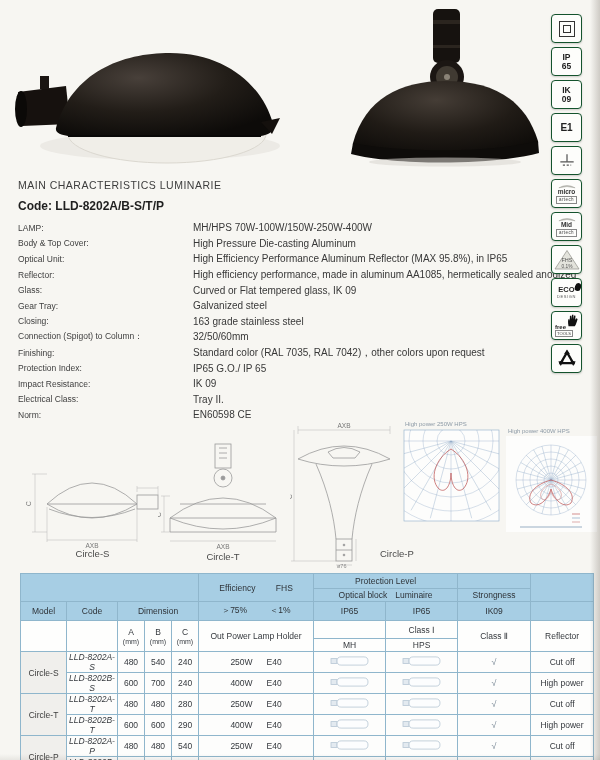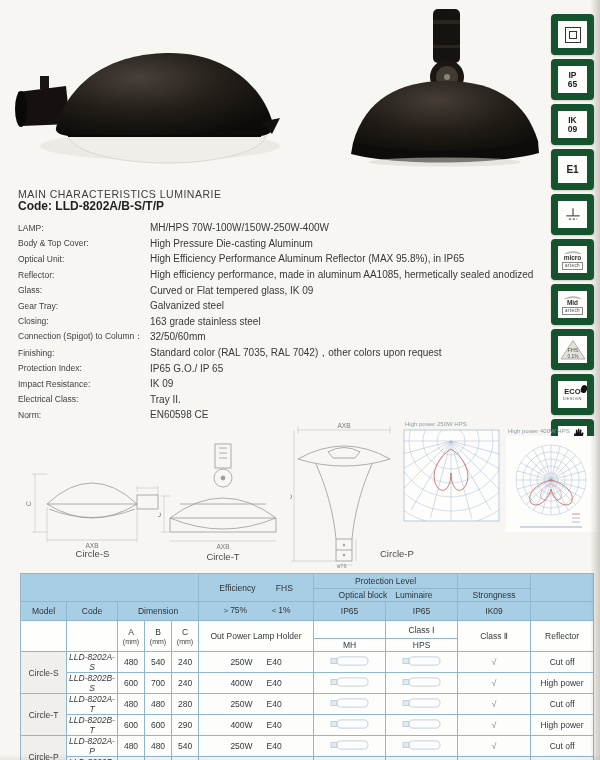--- a/index.html
+++ b/index.html
@@ -1,32 +1,32 @@
 <!DOCTYPE html>
 <html><head>
 <meta charset="utf-8">
 <style>
   html,body{margin:0;padding:0;}
   body{width:600px;height:760px;background:#f7f6f2;font-family:"Liberation Sans",sans-serif;overflow:hidden;position:relative;}
   #page{position:absolute;inset:0;width:600px;height:760px;}
   .abs{position:absolute;}
 
   
-  #main-title{left:18px;top:188px;font-size:10.5px;letter-spacing:.5px;color:#3d3d3d;}
+  #main-title{left:18px;top:179px;font-size:10.5px;letter-spacing:.5px;color:#3d3d3d;}
   #code-line{left:18px;top:199px;font-size:12px;font-weight:bold;color:#1f1f1f;}
 
   
   #specs{left:18px;top:220px;width:540px;}
-  .spec-row{display:flex;height:15.6px;align-items:center;}
+  .spec-row{display:flex;height:15.6px;align-items:center;gap:43px;}
   .spec-label{flex:0 0 132px;font-size:8.5px;color:#3e3e3e;white-space:nowrap;}
   .spec-value{font-size:10px;color:#383838;white-space:nowrap;}
 
   
   #badges{left:551px;top:14px;width:36px;}
-  .badge{width:29px;height:27px;background:#fdfdfb;border:7px solid #14532d;border-radius:4px;
+  .badge{width:29px;height:27px;background:#fdfdfb;border:1px solid #14532d;border-radius:4px;
          box-shadow:0 1px 2px rgba(0,0,0,.18);margin-bottom:4px;display:flex;flex-direction:column;
          align-items:center;justify-content:center;overflow:hidden;}
   .b-line1{font-size:8.5px;font-weight:bold;color:#222;line-height:1;}
   .b-line2{font-size:8.5px;font-weight:bold;color:#222;line-height:1;}
   .b-one{font-size:10px;font-weight:bold;color:#222;}
   .sq-outer{width:14px;height:14px;border:1.6px solid #333;display:flex;align-items:center;justify-content:center;}
   .sq-inner{width:6px;height:6px;border:1.6px solid #333;}
   .artech-l1{font-size:6.5px;font-weight:bold;color:#333;line-height:1;}
   .artech-l2{font-size:4.5px;color:#444;border:.6px solid #888;padding:0 2px;line-height:1.4;margin-top:1px;letter-spacing:.4px;}
   .eco-top{font-size:7.5px;font-weight:bold;color:#222;line-height:1;position:relative;}

